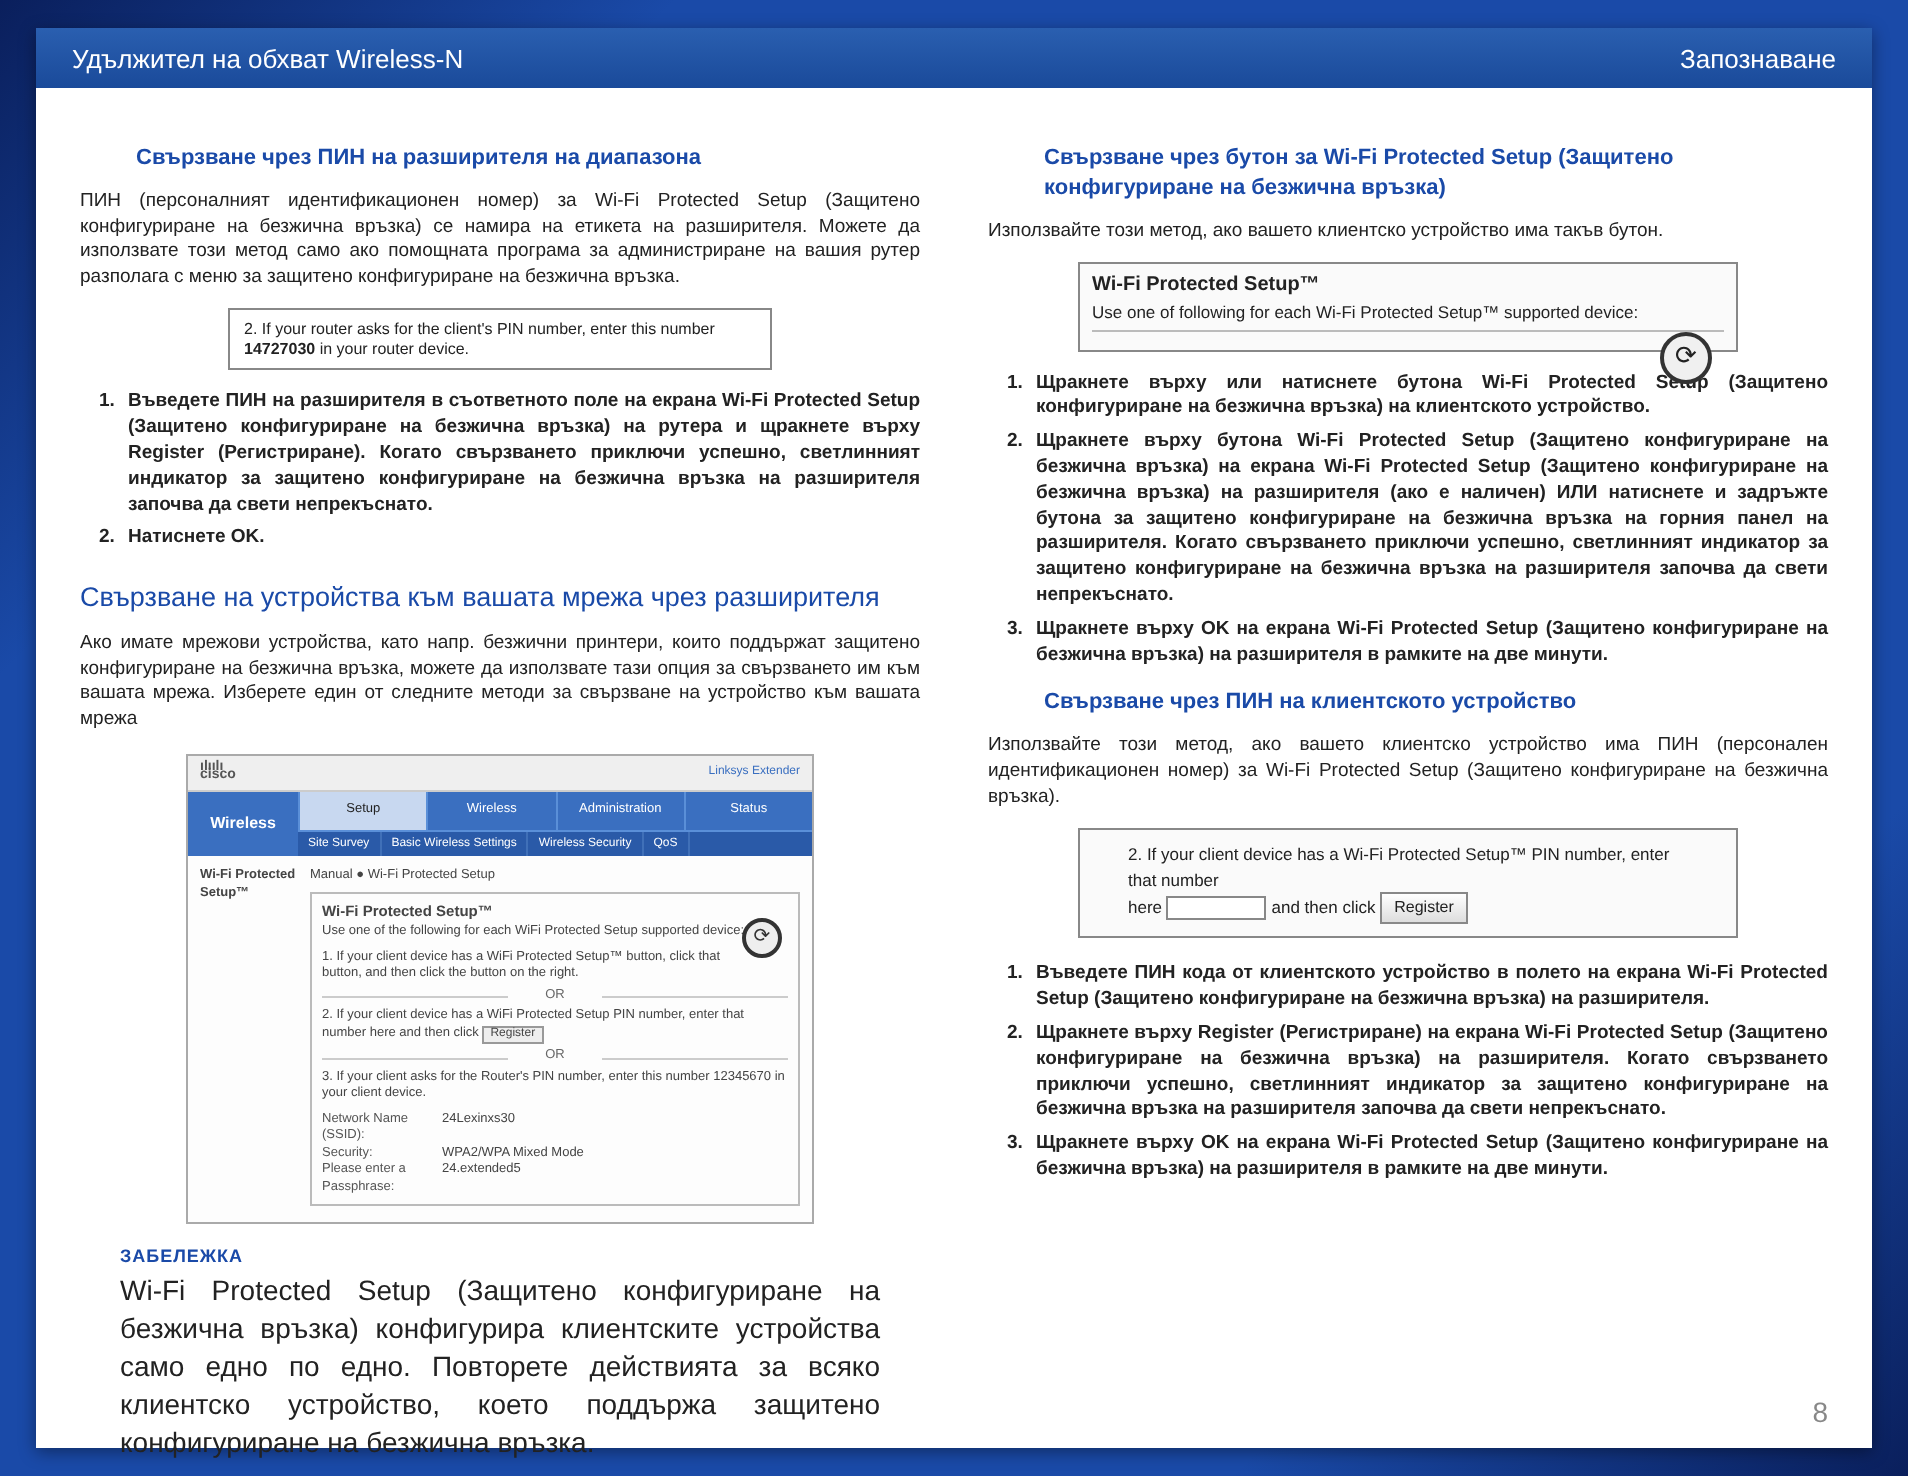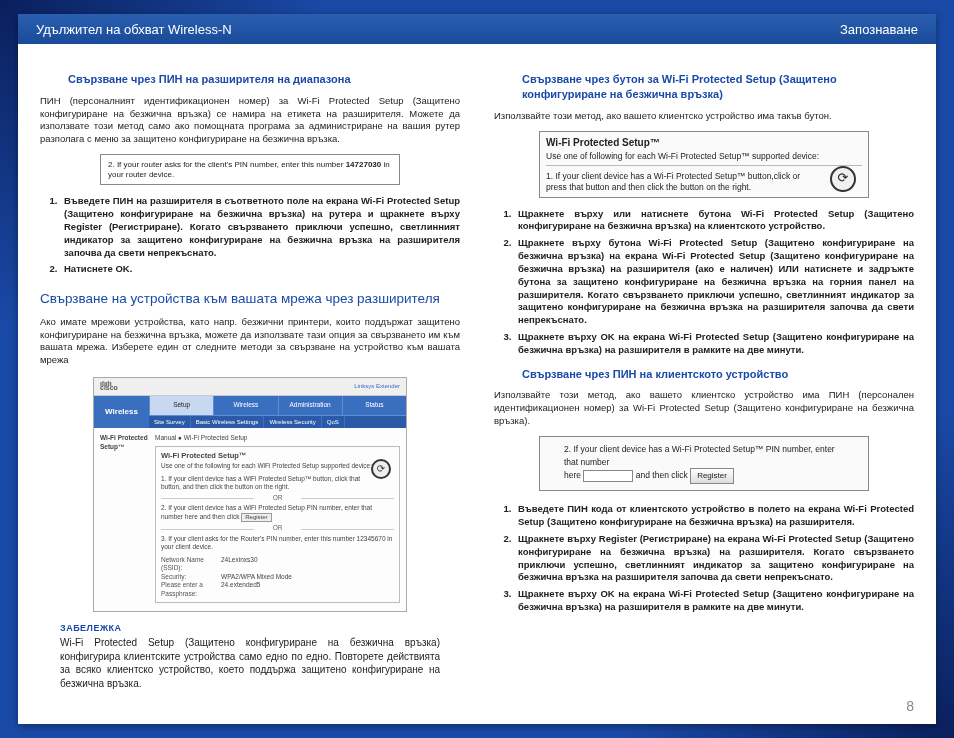--- a/index.html
+++ b/index.html
@@ -51,21 +51,21 @@
     font-size: 13.5px;
     font-weight: normal;
     margin: 14px 0 8px 0;
     line-height: 1.3;
   }
   p { margin-bottom: 8px; text-align: justify; }
   ol { padding-left: 20px; margin-bottom: 8px; font-weight: bold; }
   ol li { margin-bottom: 4px; text-align: justify; padding-left: 4px;}
   .figbox1 {
     border: 1px solid #888;
-    width: 300px;
+    width: 272px;
     margin: 8px auto 10px auto;
     padding: 5px 7px;
     font-size: 8px;
     font-family: Arial;
     line-height: 1.2;
   }
   .figbox-router {
     border: 1px solid #aaa;
     width: 314px;
     margin: 10px auto 10px auto;
@@ -124,21 +124,21 @@
     top:12px;
   }
   .or-line { text-align:center; font-size:6.5px; color:#666; margin:2px 0; position:relative;}
   .or-line::before, .or-line::after { content:""; position:absolute; top:50%; width:40%; border-top:1px solid #ccc;}
   .or-line::before{left:0} .or-line::after{right:0}
   .tinybtn { display:inline-block; border:1px solid #999; background:#eee; padding:0 3px; font-size:6px;}
   .netinfo { font-size:6.5px; margin-top:4px;}
   .netinfo div{ display:flex;}
   .netinfo span:first-child{ width:60px; color:#555;}
   .note-label { color:#1a4aa8; font-size:9px; font-weight:bold; letter-spacing:0.5px; margin-top:10px; margin-left:20px;}
-  .note-text { font-size:10px; margin:2px 20px 0 20px; text-align:justify; line-height:1.35;}
+  .note-text { font-size:14px; margin:2px 20px 0 20px; text-align:justify; line-height:1.35;}
   .fig-wps {
     border:1px solid #888;
     width: 330px;
     margin: 6px auto 10px auto;
     padding: 4px 6px;
     font-size:8.5px;
     line-height:1.3;
     background:#fafafa;
     position:relative;
   }
@@ -267,21 +267,20 @@
       <div class="note-text">Wi-Fi Protected Setup (Защитено конфигуриране на безжична връзка) конфигурира клиентските устройства само едно по едно. Повторете действията за всяко клиентско устройство, което поддържа защитено конфигуриране на безжична връзка.</div>
     </div>
 
     <div class="col">
       <h3 class="blue">Свързване чрез бутон за Wi-Fi Protected Setup (Защитено конфигуриране на безжична връзка)</h3>
       <p>Използвайте този метод, ако вашето клиентско устройство има такъв бутон.</p>
 
       <div class="fig-wps">
         <b class="t">Wi-Fi Protected Setup™</b>
         <div style="border-bottom:1px solid #bbb; padding-bottom:3px; margin-bottom:5px;">Use one of following for each Wi-Fi Protected Setup™ supported device:</div>
-        <div style="padding-right:44px;">1. If your client device has a Wi-Fi Protected Setup™ button,click or press that button and then click the button on the right.</div>
         <div class="wicon">⟳</div>
       </div>
 
       <ol>
         <li>Щракнете върху или натиснете бутона Wi-Fi Protected Setup (Защитено конфигуриране на безжична връзка) на клиентското устройство.</li>
         <li>Щракнете върху бутона Wi-Fi Protected Setup (Защитено конфигуриране на безжична връзка) на екрана Wi-Fi Protected Setup (Защитено конфигуриране на безжична връзка) на разширителя (ако е наличен) ИЛИ натиснете и задръжте бутона за защитено конфигуриране на безжична връзка на горния панел на разширителя. Когато свързването приключи успешно, светлинният индикатор за защитено конфигуриране на безжична връзка на разширителя започва да свети непрекъснато.</li>
         <li>Щракнете върху OK на екрана Wi-Fi Protected Setup (Защитено конфигуриране на безжична връзка) на разширителя в рамките на две минути.</li>
       </ol>
 
       <h3 class="blue" style="margin-top:10px;">Свързване чрез ПИН на клиентското устройство</h3>

